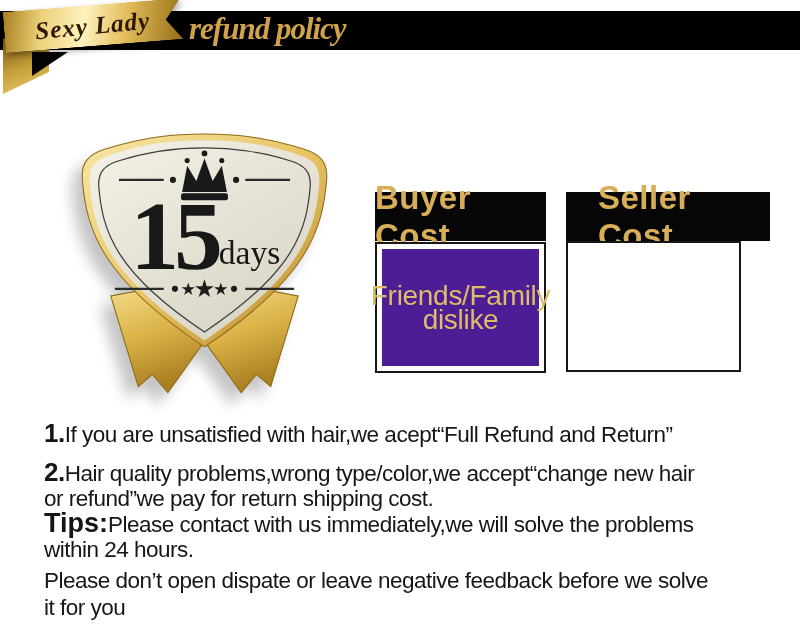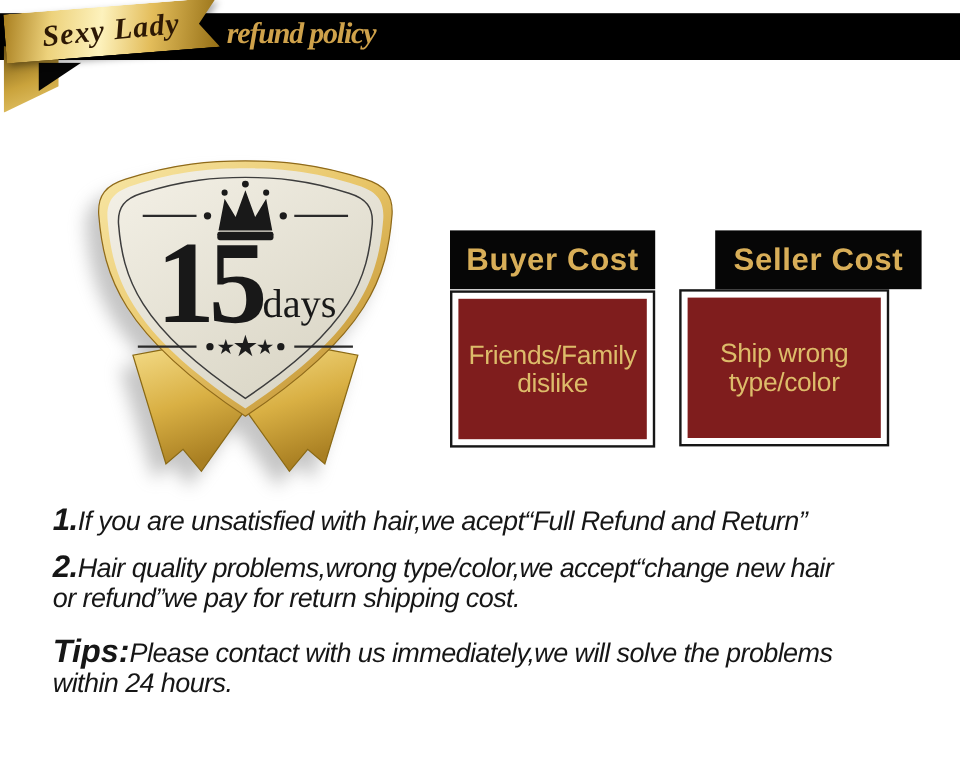--- a/index.html
+++ b/index.html
@@ -5,21 +5,21 @@
   html,body{margin:0;padding:0;background:#ffffff;}
   .page{
     position:relative;width:800px;height:639px;background:#ffffff;overflow:hidden;
     font-family:"Liberation Sans",sans-serif;
   }
   
   .black-bar{position:absolute;left:0;top:11px;width:800px;height:39px;background:#000;z-index:1;}
   .banner-title{
     position:absolute;left:189px;top:11px;height:36px;display:flex;align-items:center;z-index:2;
     font-family:"Liberation Serif",serif;font-style:italic;font-weight:bold;
-    font-size:25px;letter-spacing:-1px;color:#cfa24b;
+    font-size:31px;letter-spacing:-1px;color:#cfa24b;
   }
   .ribbon-wrap{position:absolute;left:4px;top:5px;z-index:3;filter:drop-shadow(2px 3px 3px rgba(0,0,0,.35));}
   .ribbon{
     width:178px;height:41px;transform:rotate(-4.5deg);
     background:linear-gradient(100deg,#a97f1f 0%,#edd27c 22%,#fdf2bd 45%,#e3bd5b 68%,#946e14 100%);
     clip-path:polygon(0 0,100% 0,91% 50%,100% 100%,0 100%);
     display:flex;align-items:center;justify-content:center;
   }
   .brand-name{
     font-family:"Liberation Serif",serif;font-style:italic;font-weight:bold;
@@ -33,39 +33,39 @@
   .ribbon-fold-shadow{
     position:absolute;left:32px;top:52px;width:36px;height:24px;z-index:2;background:#050505;
     clip-path:polygon(0 0,100% 0,0 100%);
   }
   
   .badge{position:absolute;left:80px;top:131px;z-index:1;filter:drop-shadow(-10px 12px 7px rgba(110,110,110,.40));}
   
   .cost-header{
     position:absolute;height:49px;background:#060606;color:#d8ae58;
     display:flex;align-items:center;justify-content:center;
-    font-weight:bold;font-size:26px;letter-spacing:.5px;
+    font-weight:bold;font-size:33px;letter-spacing:.5px;
   }
   .cost-header.buyer{left:375px;top:192px;width:171px;}
-  .cost-header.seller{left:596px;top:192px;width:172px;}
+  .cost-header.seller{left:566px;top:192px;width:172px;padding-left:32px;}
   .cost-body{
     position:absolute;border:2px solid #161616;background:#ffffff;
     padding:5px;display:flex;flex-direction:column;gap:5px;box-sizing:border-box;
   }
   .cost-body.buyer{left:375px;top:242px;width:171px;height:131px;}
   .cost-body.seller{left:566px;top:241px;width:175px;height:131px;}
   .cost-cell{
-    flex:1;background:#7f1d1d;color:#ddbc6a;display:flex;align-items:center;justify-content:center;
-    text-align:center;font-size:22px;line-height:24px;white-space:pre-line;letter-spacing:-.3px;
+    flex:1;background:#4c1d95;color:#ddbc6a;display:flex;align-items:center;justify-content:center;
+    text-align:center;font-size:28px;line-height:24px;white-space:pre-line;letter-spacing:-.3px;
   }
   
   .policy{position:absolute;left:44px;top:421px;width:752px;color:#161616;font-size:22.5px;line-height:25px;letter-spacing:-.5px;}
-  .policy p{margin:0;font-style:italic;}
+  .policy p{margin:0;}
   .policy .p2{margin-top:13px;}
-  .policy .tips{margin-top:20px;}
+  .policy .tips{margin-top:0;}
   .policy .note{margin-top:5px;line-height:27px;}
   .policy-text{white-space:pre-line;}
   .num-label{font-weight:bold;font-size:26px;}
   .tips-label{font-weight:bold;font-size:27px;letter-spacing:0;}
 </style>
 </head>
 <body>
 
 <div class="page">
 
@@ -133,25 +133,25 @@
   </svg>
 
   <div class="cost-header buyer">Buyer Cost</div>
   <div class="cost-header seller">Seller Cost</div>
 
   <div class="cost-body buyer">
     <div class="cost-cell">Friends/Family
 dislike</div>
   </div>
   <div class="cost-body seller">
-    <div class="cost-cell">Ship wrong
-type/color</div>
   </div>
 
   <div class="policy">
     <p class="p1"><b class="num-label">1.</b><span class="policy-text">If you are unsatisfied with hair,we acept“Full Refund and Return”</span></p>
     <p class="p2"><b class="num-label">2.</b><span class="policy-text">Hair quality problems,wrong type/color,we accept“change new hair
 or refund”we pay for return shipping cost.</span></p>
     <p class="tips"><b class="tips-label">Tips:</b><span class="policy-text">Please contact with us immediately,we will solve the problems
 within 24 hours.</span></p>
+    <p class="note"><span class="policy-text">Please don’t open dispate or leave negative feedback before we solve
+it for you</span></p>
   </div>
 
 </div>
 
 </body></html>

